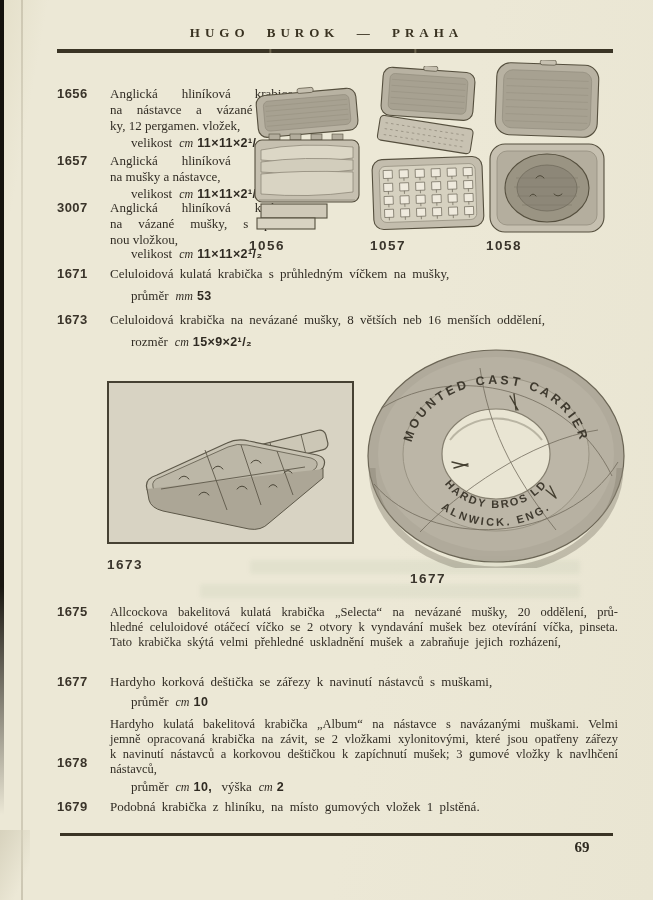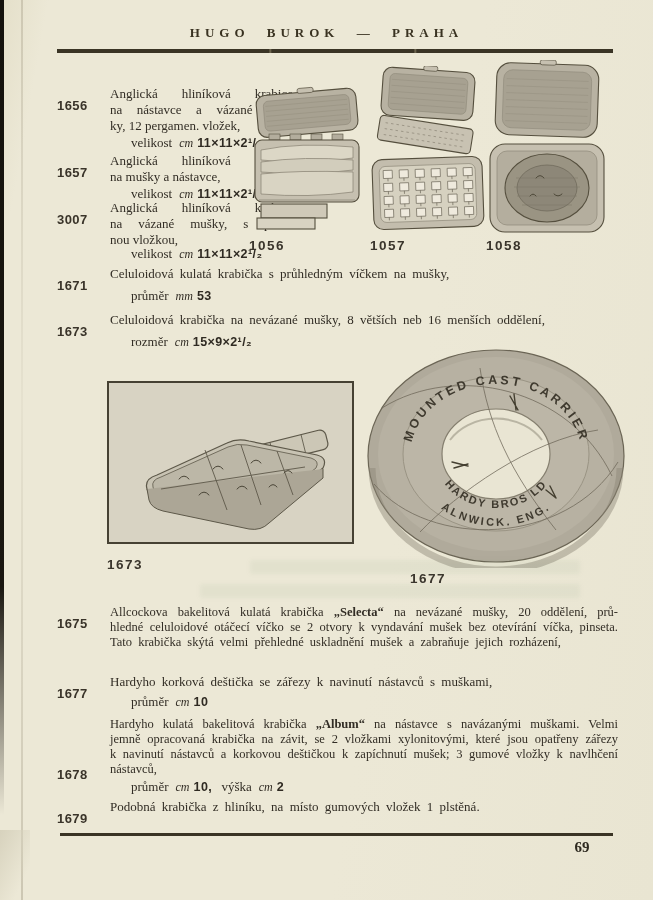--- a/index.html
+++ b/index.html
@@ -15,28 +15,28 @@
   .fold{position:absolute;left:0;bottom:0;width:30px;height:70px;
     background:linear-gradient(115deg,#d7d2bd,rgba(236,232,214,0) 75%);}
   .header-title{position:absolute;top:25px;left:0;width:653px;text-align:center;
     font:700 13px "Liberation Serif",serif;letter-spacing:5px;word-spacing:9px;color:#3a3322;}
   .header-rule{position:absolute;top:49px;left:57px;width:556px;height:4px;
     background:linear-gradient(90deg,#3a3425 0px,#3a3425 212px,#7a7259 213px,#3a3425 215px,#3a3425 357px,#7a7259 358px,#3a3425 360px,#3a3425 100%);}
   .bottom-rule{position:absolute;top:833px;left:60px;width:553px;height:3px;background:#3a3425;}
   .page-num{position:absolute;top:839px;left:552px;width:60px;text-align:center;
     font:700 15px "Liberation Serif",serif;color:#2e2a20;}
   .num{position:absolute;left:57px;width:46px;font:700 13px "Liberation Sans",sans-serif;
-    color:#3a342a;letter-spacing:.4px;margin-top:12px;}
+    color:#3a342a;letter-spacing:.4px;}
   .dl{position:absolute;left:110px;font:13px/16px "Liberation Serif","DejaVu Serif",serif;
     color:#322d25;white-space:nowrap;}
   .narrow{width:183px;}
   .wide{width:508px;font-size:12.5px;}
   .jl{text-align:justify;text-align-last:justify;}
   .sp{word-spacing:3px;}
-  .bd{font-weight:700;}
+  .bd{font-weight:400;}
   .meas{position:absolute;left:131px;font:13px "Liberation Serif","DejaVu Serif",serif;
     color:#322d25;white-space:nowrap;}
   .meas .u{font-style:italic;font-size:12px;margin:0 4px 0 7px;}
   .meas .v{font:700 12.5px "Liberation Sans","DejaVu Sans",sans-serif;letter-spacing:.4px;color:#2f2a22;}
   .cap{position:absolute;font:700 13.5px "Liberation Sans",sans-serif;letter-spacing:1.5px;
     color:#3a352c;text-align:left;}
   .fig{position:absolute;margin:0;padding:0;}
   .fig svg{display:block;}
   .photo-frame{position:absolute;left:107px;top:381px;width:243px;height:159px;
     border:2px solid #464133;background:#d8d3c3;}

